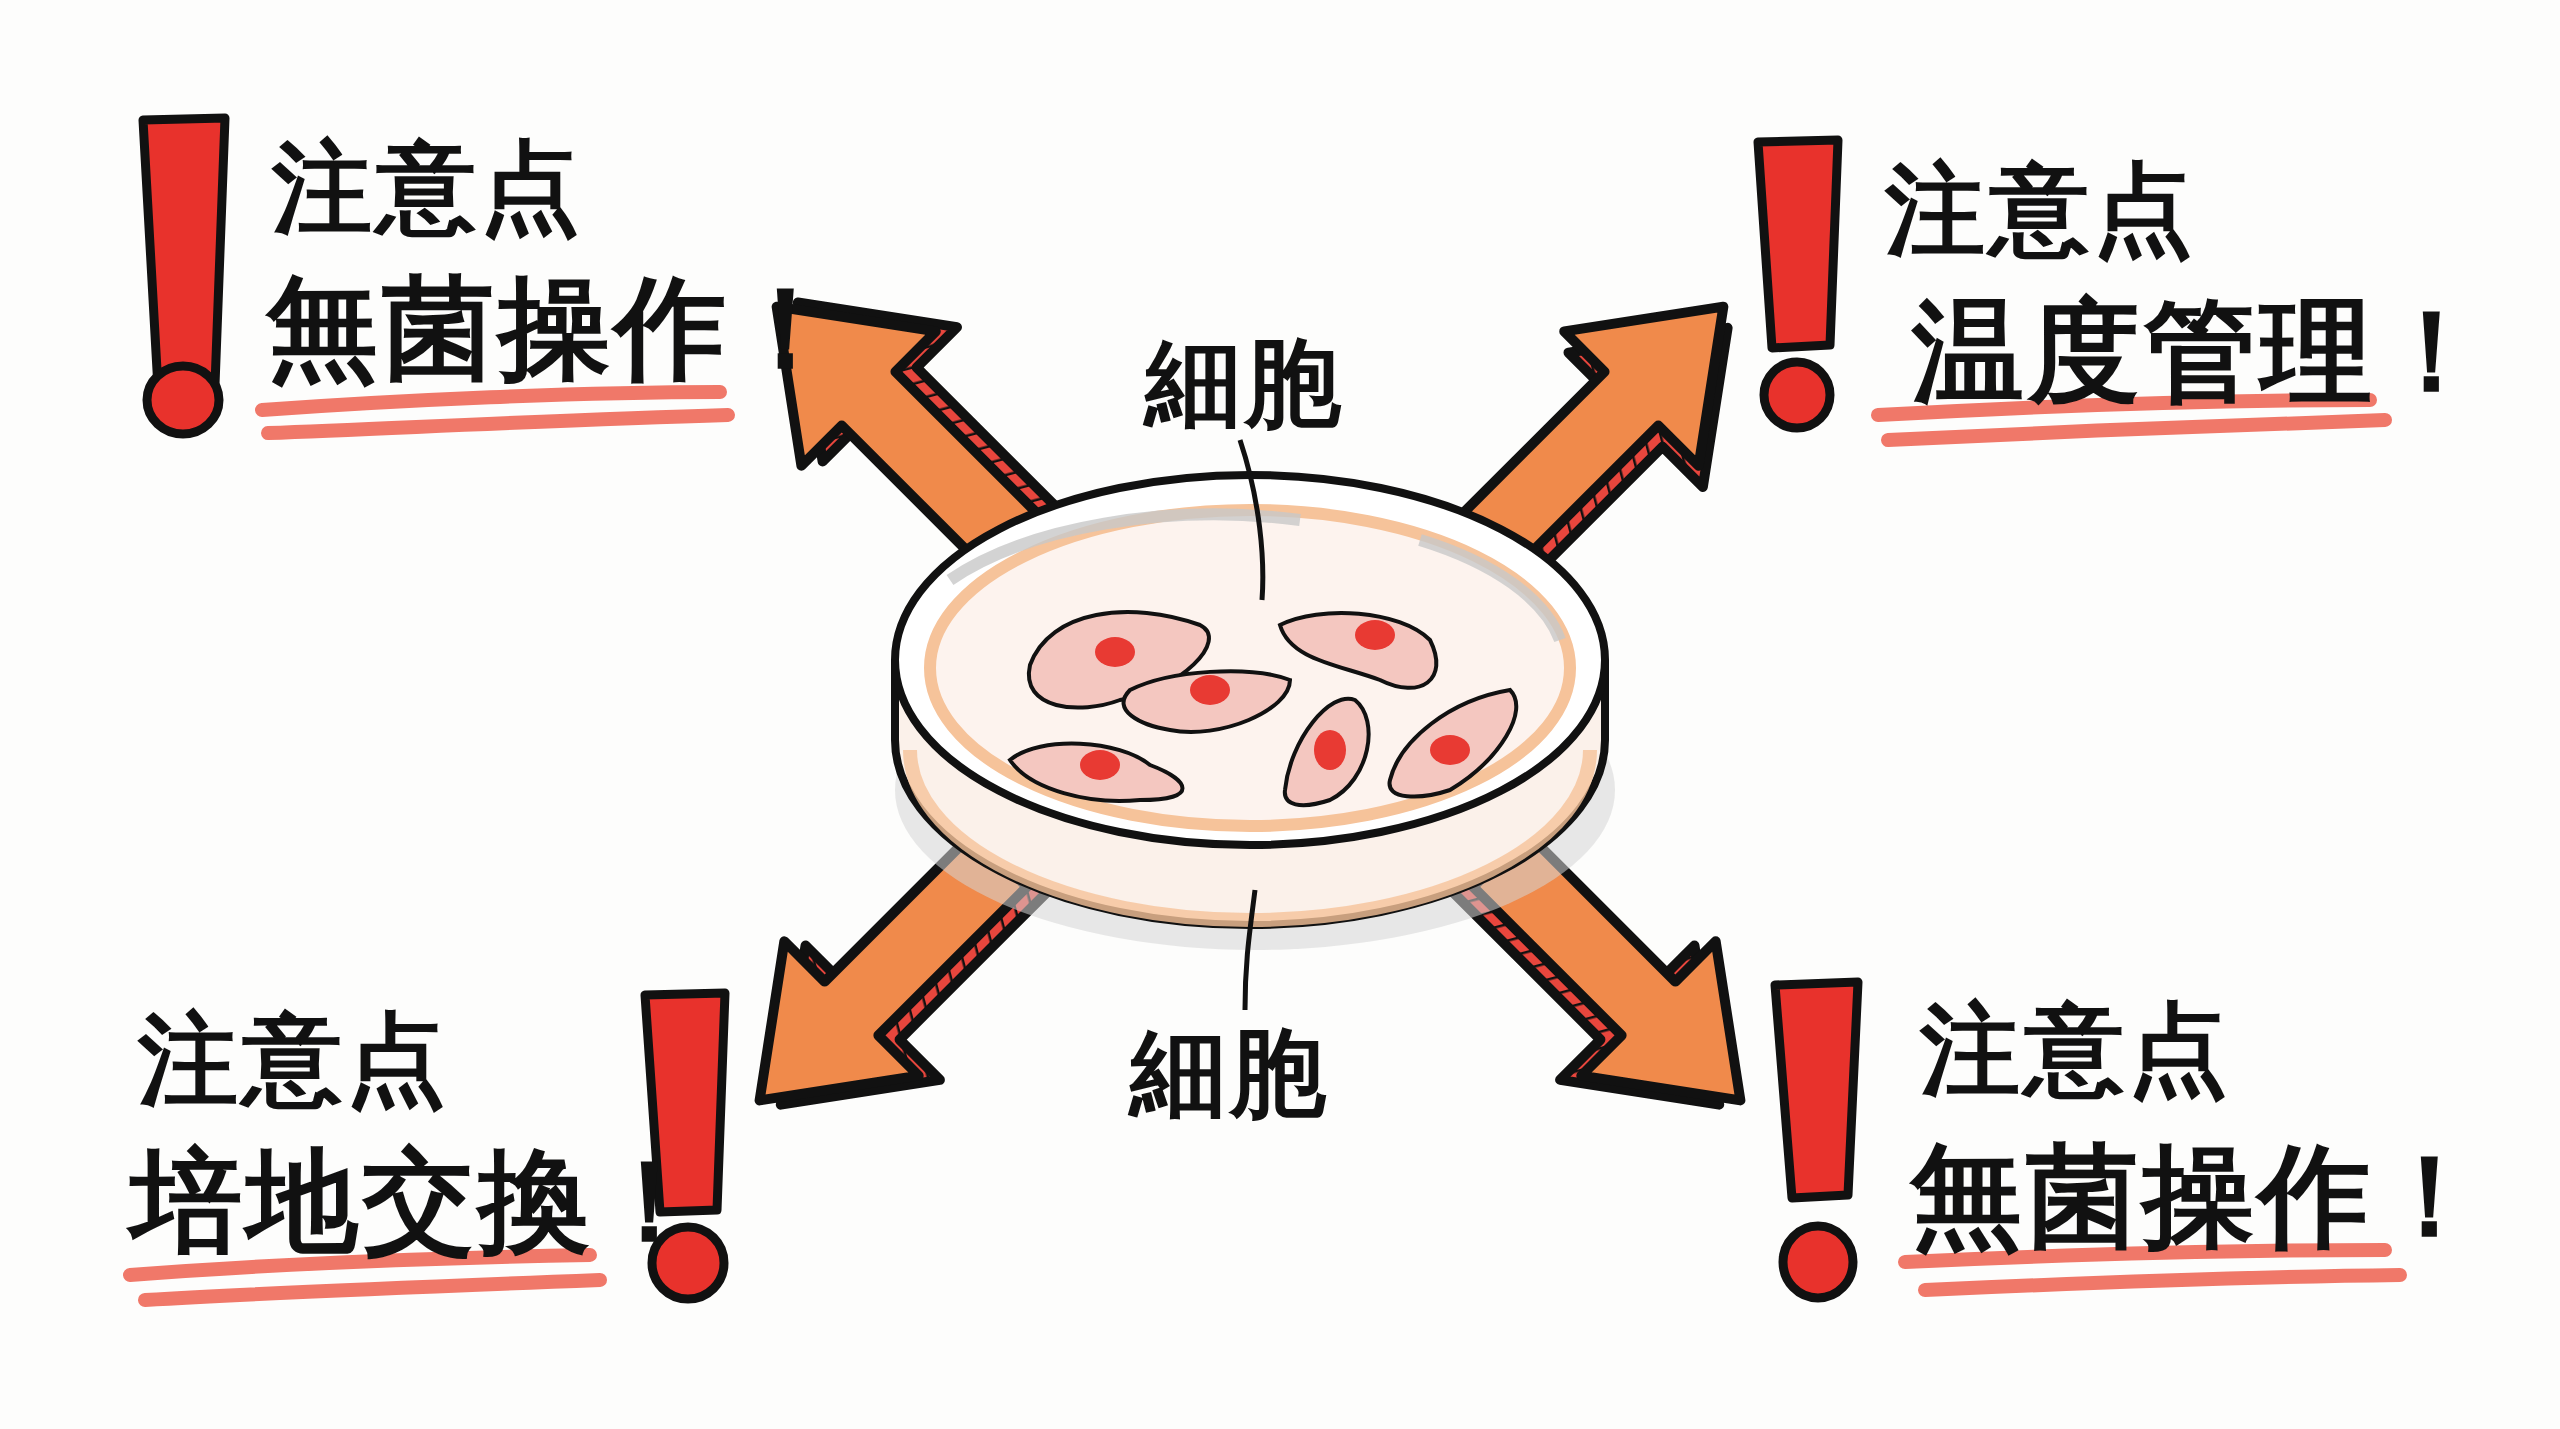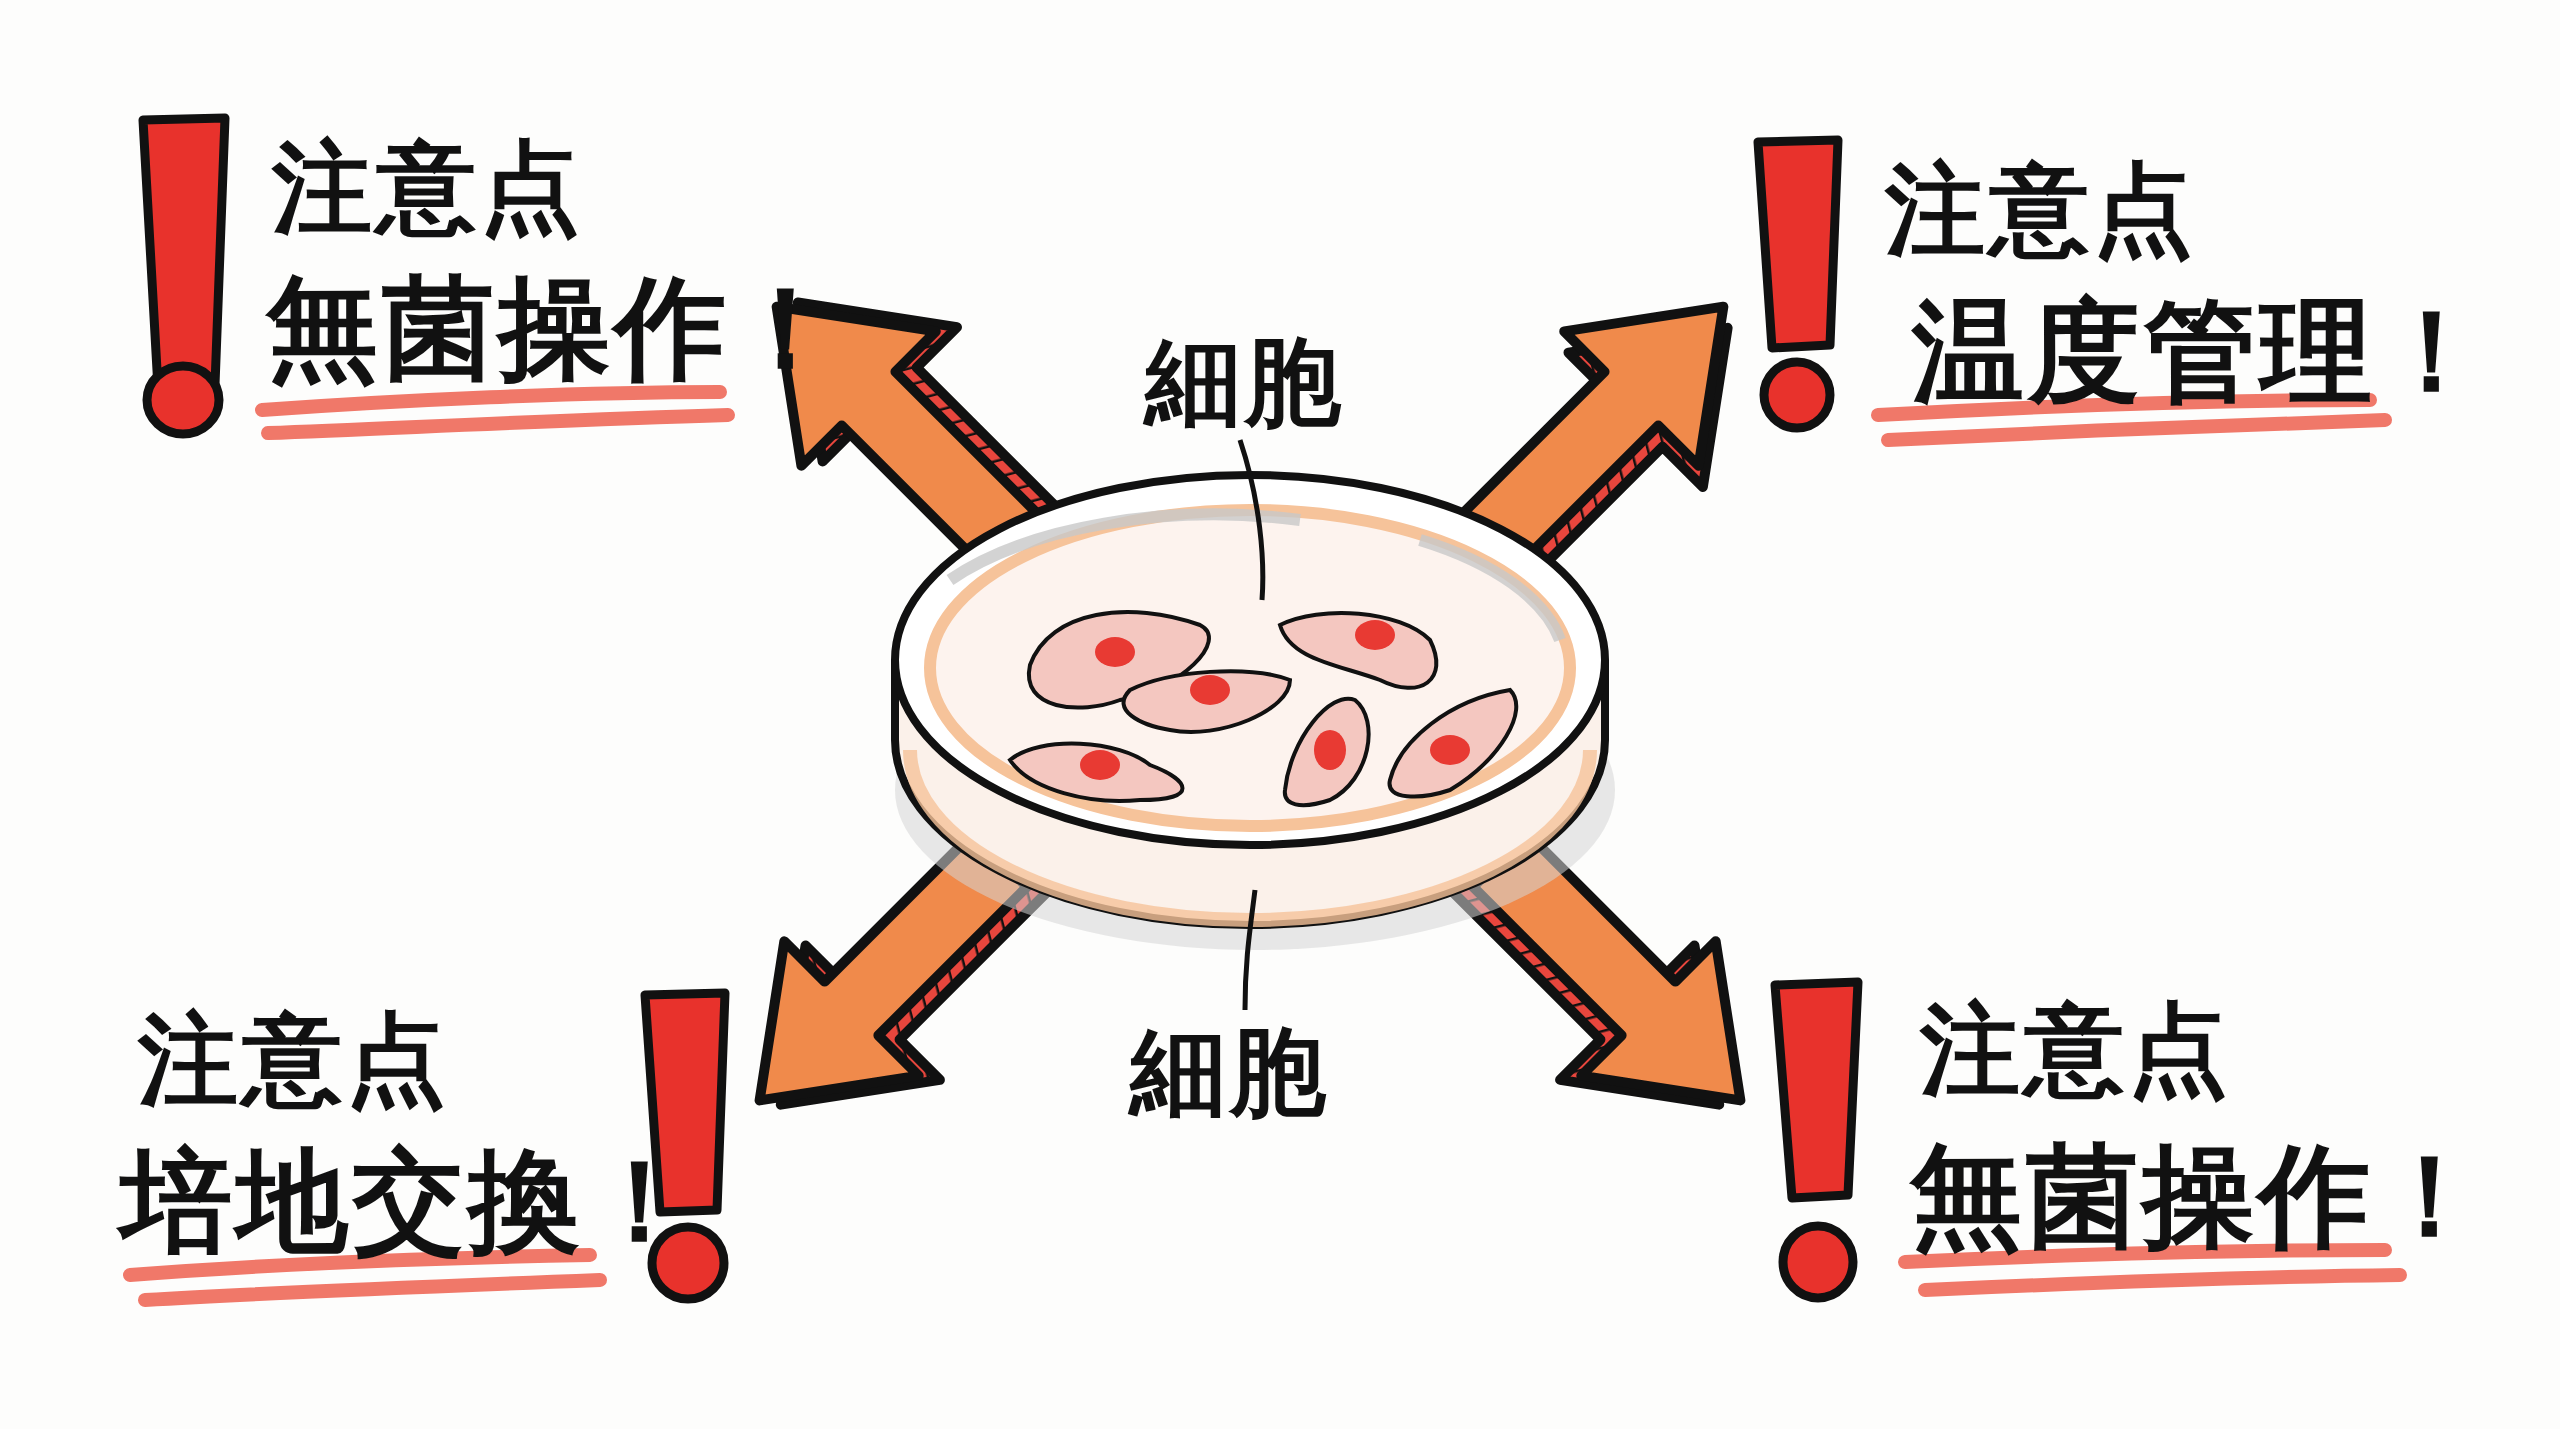--- a/index.html
+++ b/index.html
@@ -2,21 +2,21 @@
 <html><head>
 <meta charset="utf-8">
 <style>
   html,body{margin:0;padding:0;}
   body{width:2560px;height:1429px;background:#fdfdfc;position:relative;overflow:hidden;
        font-family:"DejaVu Sans","Liberation Sans",sans-serif;}
   svg.canvas{position:absolute;left:0;top:0;}
   .txt{position:absolute;color:#111;font-weight:bold;white-space:nowrap;letter-spacing:4px;line-height:1;text-align:right;}
   .big{font-size:112px;}
   .mid{font-size:100px;}
-  .lbl{font-size:96px;font-weight:bold;font-family:Liberation Serif, serif;}
+  .lbl{font-size:96px;font-weight:bold;}
 </style>
 </head>
 <body>
 
 <svg class="canvas" width="2560" height="1429" viewBox="0 0 2560 1429">
   <defs>
     <pattern id="hatch" width="16" height="16" patternUnits="userSpaceOnUse" patternTransform="rotate(30)">
       <rect width="16" height="16" fill="#e8463d"></rect>
       <line x1="0" y1="0" x2="0" y2="16" stroke="#111" stroke-width="5"></line>
     </pattern>
@@ -120,18 +120,18 @@
 <div>
   <div class="txt mid" style="left:272px;top:138px;">注意点</div>
   <div class="txt big" style="left:266px;top:272px;">無菌操作！</div>
 </div>
 <div>
   <div class="txt mid" style="left:1885px;top:160px;">注意点</div>
   <div class="txt big" style="left:1880px;top:295px;margin-left:32px;">温度管理！</div>
 </div>
 <div>
   <div class="txt mid" style="left:138px;top:1010px;">注意点</div>
-  <div class="txt big" style="left:120px;top:1145px;">培地交換！</div>
+  <div class="txt big" style="left:130px;top:1145px;">培地交換！</div>
 </div>
 <div>
   <div class="txt mid" style="left:1920px;top:1000px;">注意点</div>
   <div class="txt big" style="left:1910px;top:1140px;">無菌操作！</div>
 </div>
 
 </body></html>

